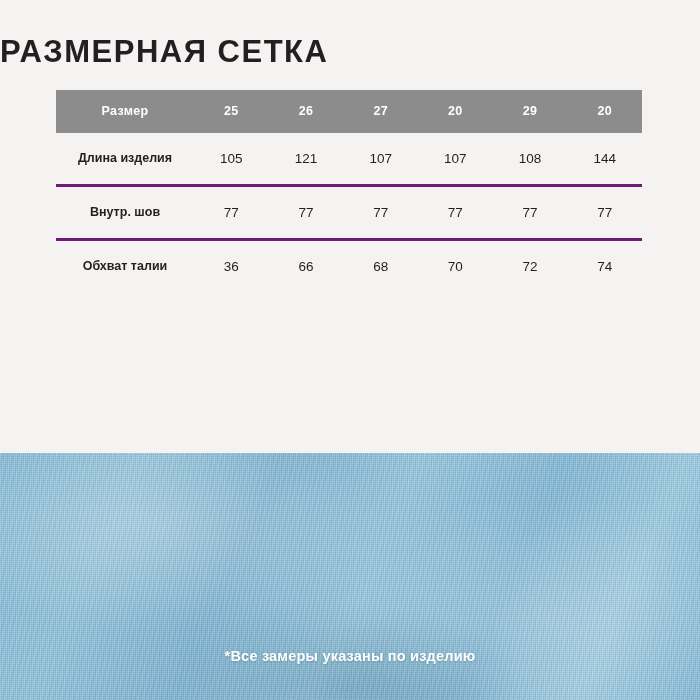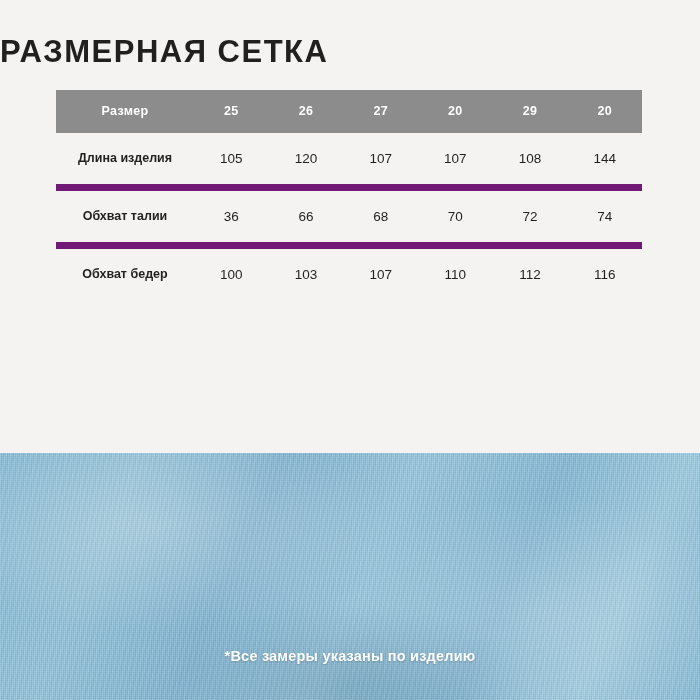--- a/index.html
+++ b/index.html
@@ -49,21 +49,21 @@
   }
   thead th.rowhead {
     width: 138px;
     font-size: 12.5px;
   }
   tbody td {
     text-align: center;
     font-size: 13.5px;
     color: #231f20;
     padding: 17px 0 17px 0;
-    border-bottom: 7px solid #701a75;
+    border-bottom: 3px solid #701a75;
     background: #f4f3f1;
   }
   tbody tr:last-child td {
     border-bottom: none;
   }
   tbody td.rowhead {
     font-weight: bold;
     font-size: 12.5px;
     line-height: 1.35;
     text-align: center;
@@ -126,43 +126,43 @@
           <th>27</th>
           <th>20</th>
           <th>29</th>
           <th>20</th>
         </tr>
       </thead>
       <tbody>
         <tr>
           <td class="rowhead">Длина изделия</td>
           <td>105</td>
-          <td>120</td>
+          <td>121</td>
           <td>107</td>
           <td>107</td>
           <td>108</td>
           <td>144</td>
+        </tr>
+        <tr>
+          <td class="rowhead">Внутр. шов</td>
+          <td>77</td>
+          <td>77</td>
+          <td>77</td>
+          <td>77</td>
+          <td>77</td>
+          <td>77</td>
         </tr>
         <tr>
           <td class="rowhead">Обхват талии</td>
           <td>36</td>
           <td>66</td>
           <td>68</td>
           <td>70</td>
           <td>72</td>
           <td>74</td>
-        </tr>
-        <tr>
-          <td class="rowhead">Обхват бедер</td>
-          <td>100</td>
-          <td>103</td>
-          <td>107</td>
-          <td>110</td>
-          <td>112</td>
-          <td>116</td>
         </tr>
       </tbody>
     </table>
   </div>
 
   <div class="denim"></div>
 
   <div class="footnote">*Все замеры указаны по изделию</div>
 
 </div>

